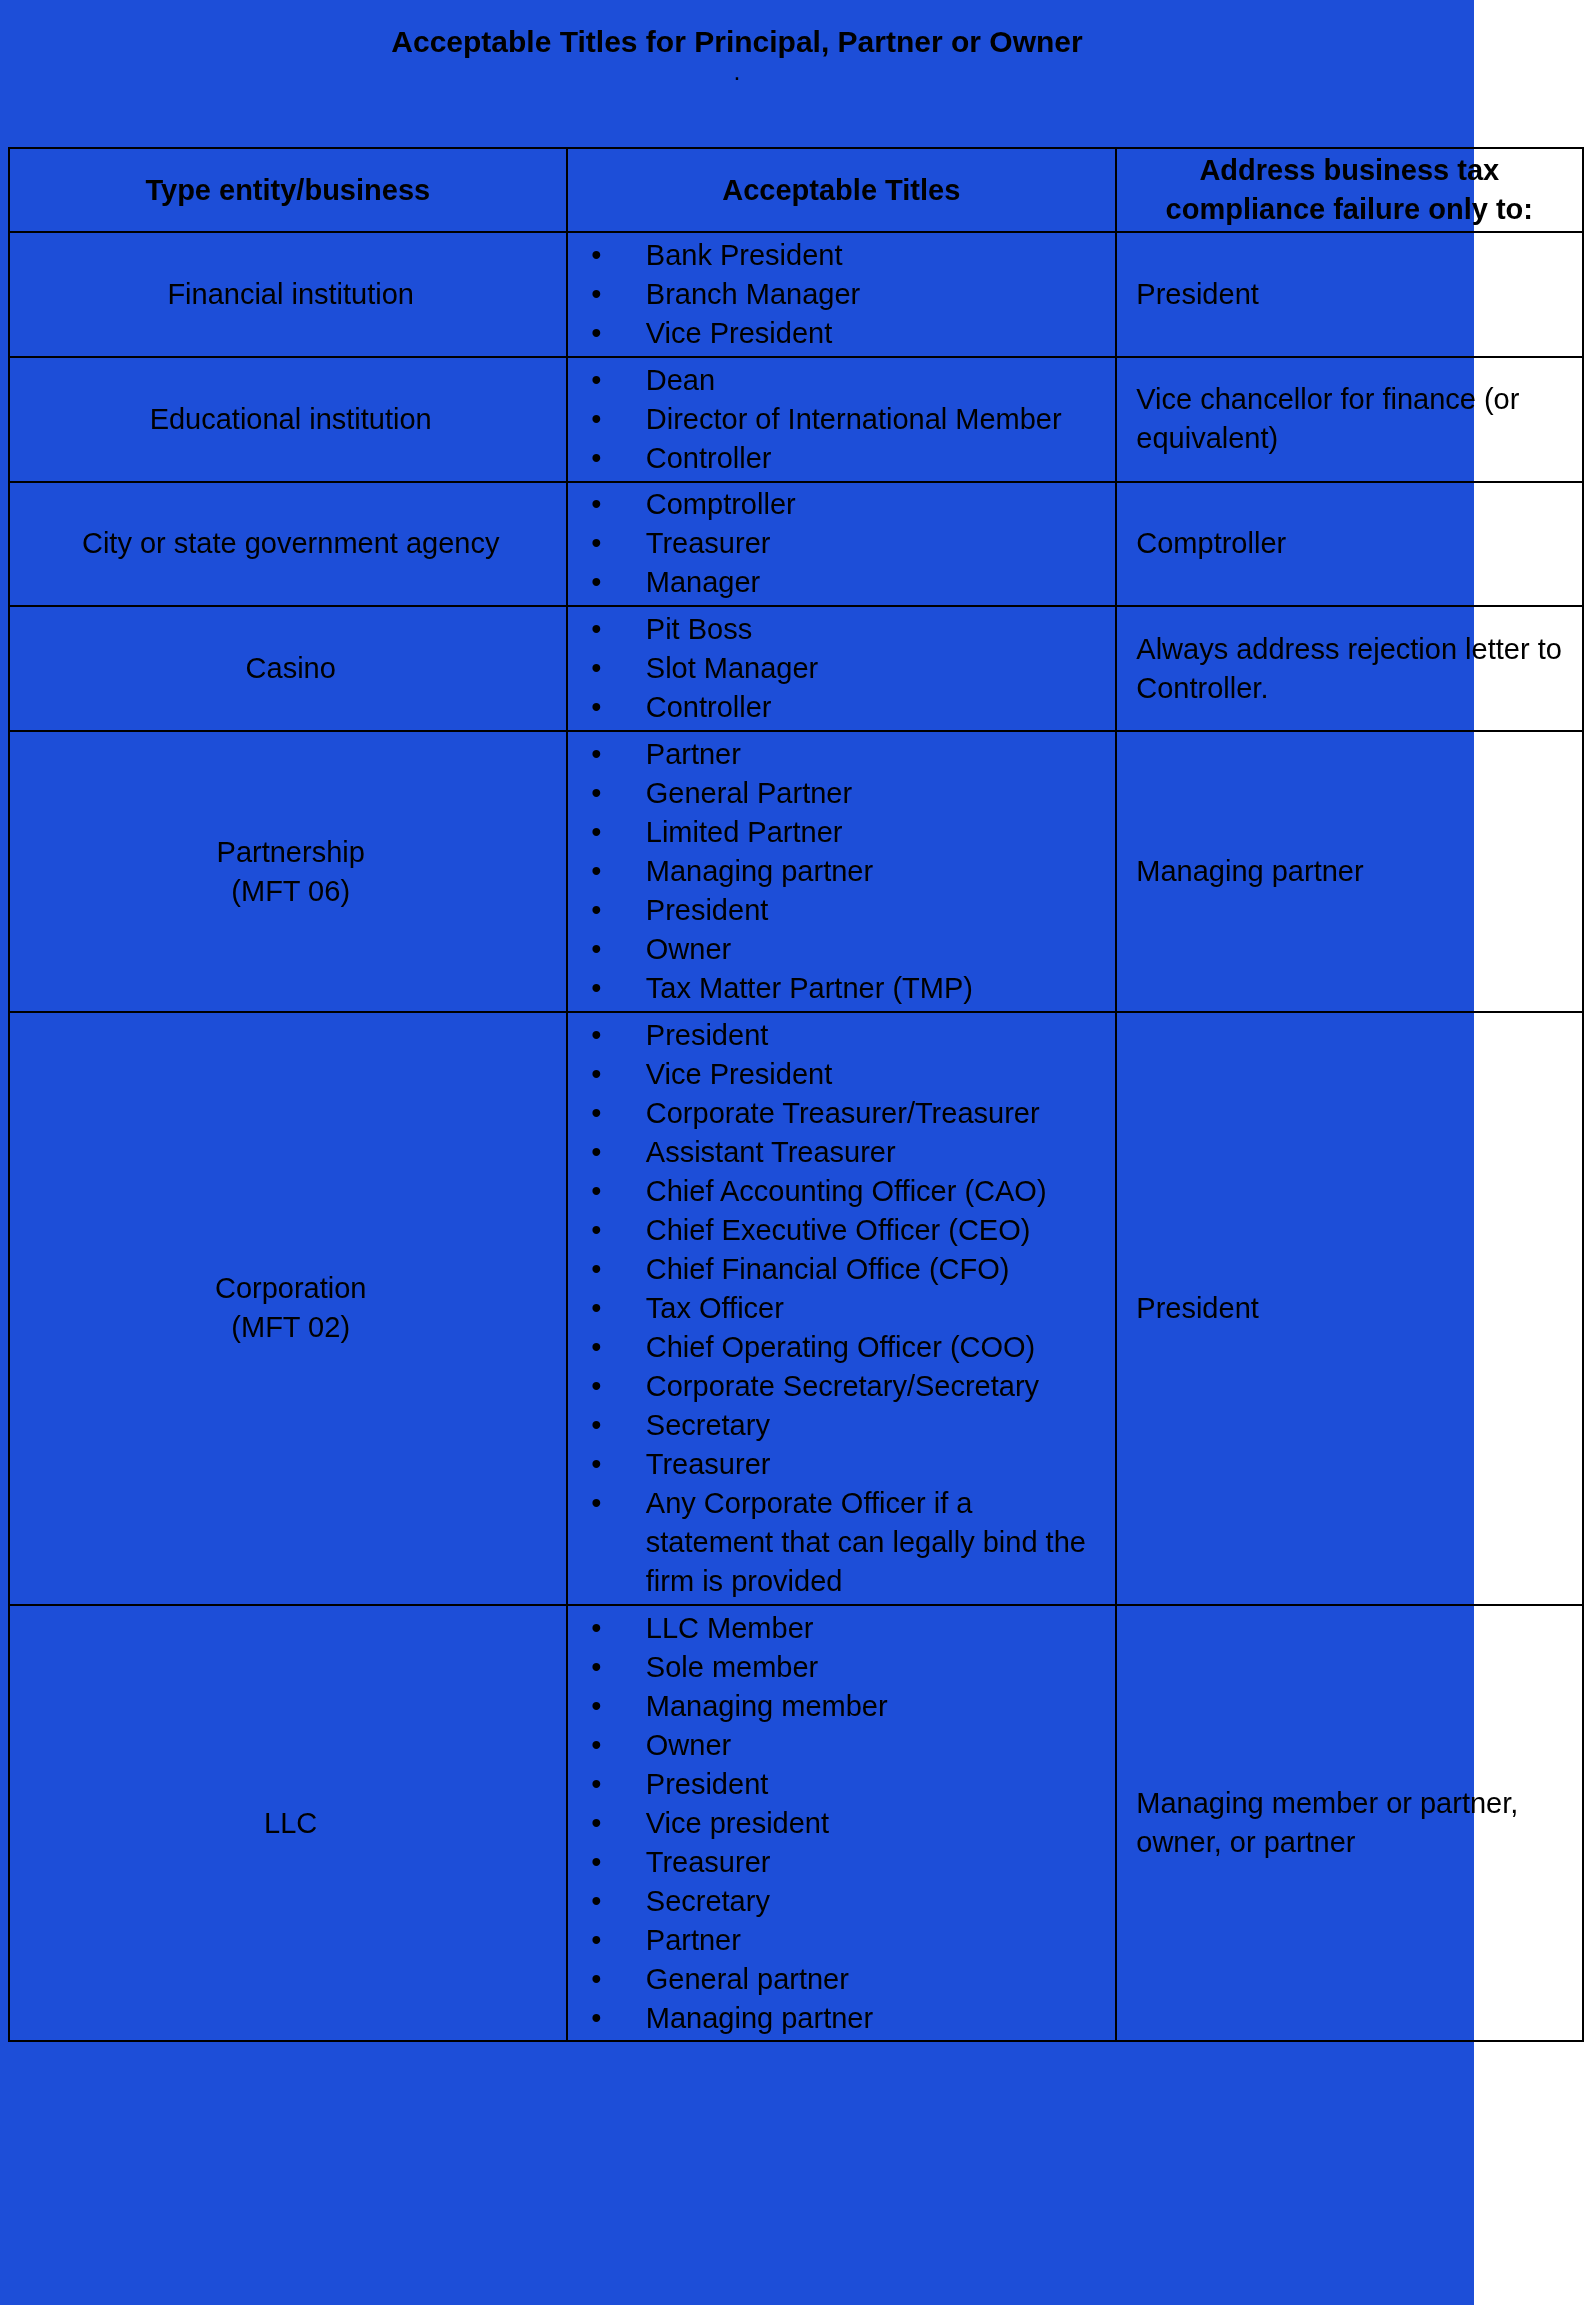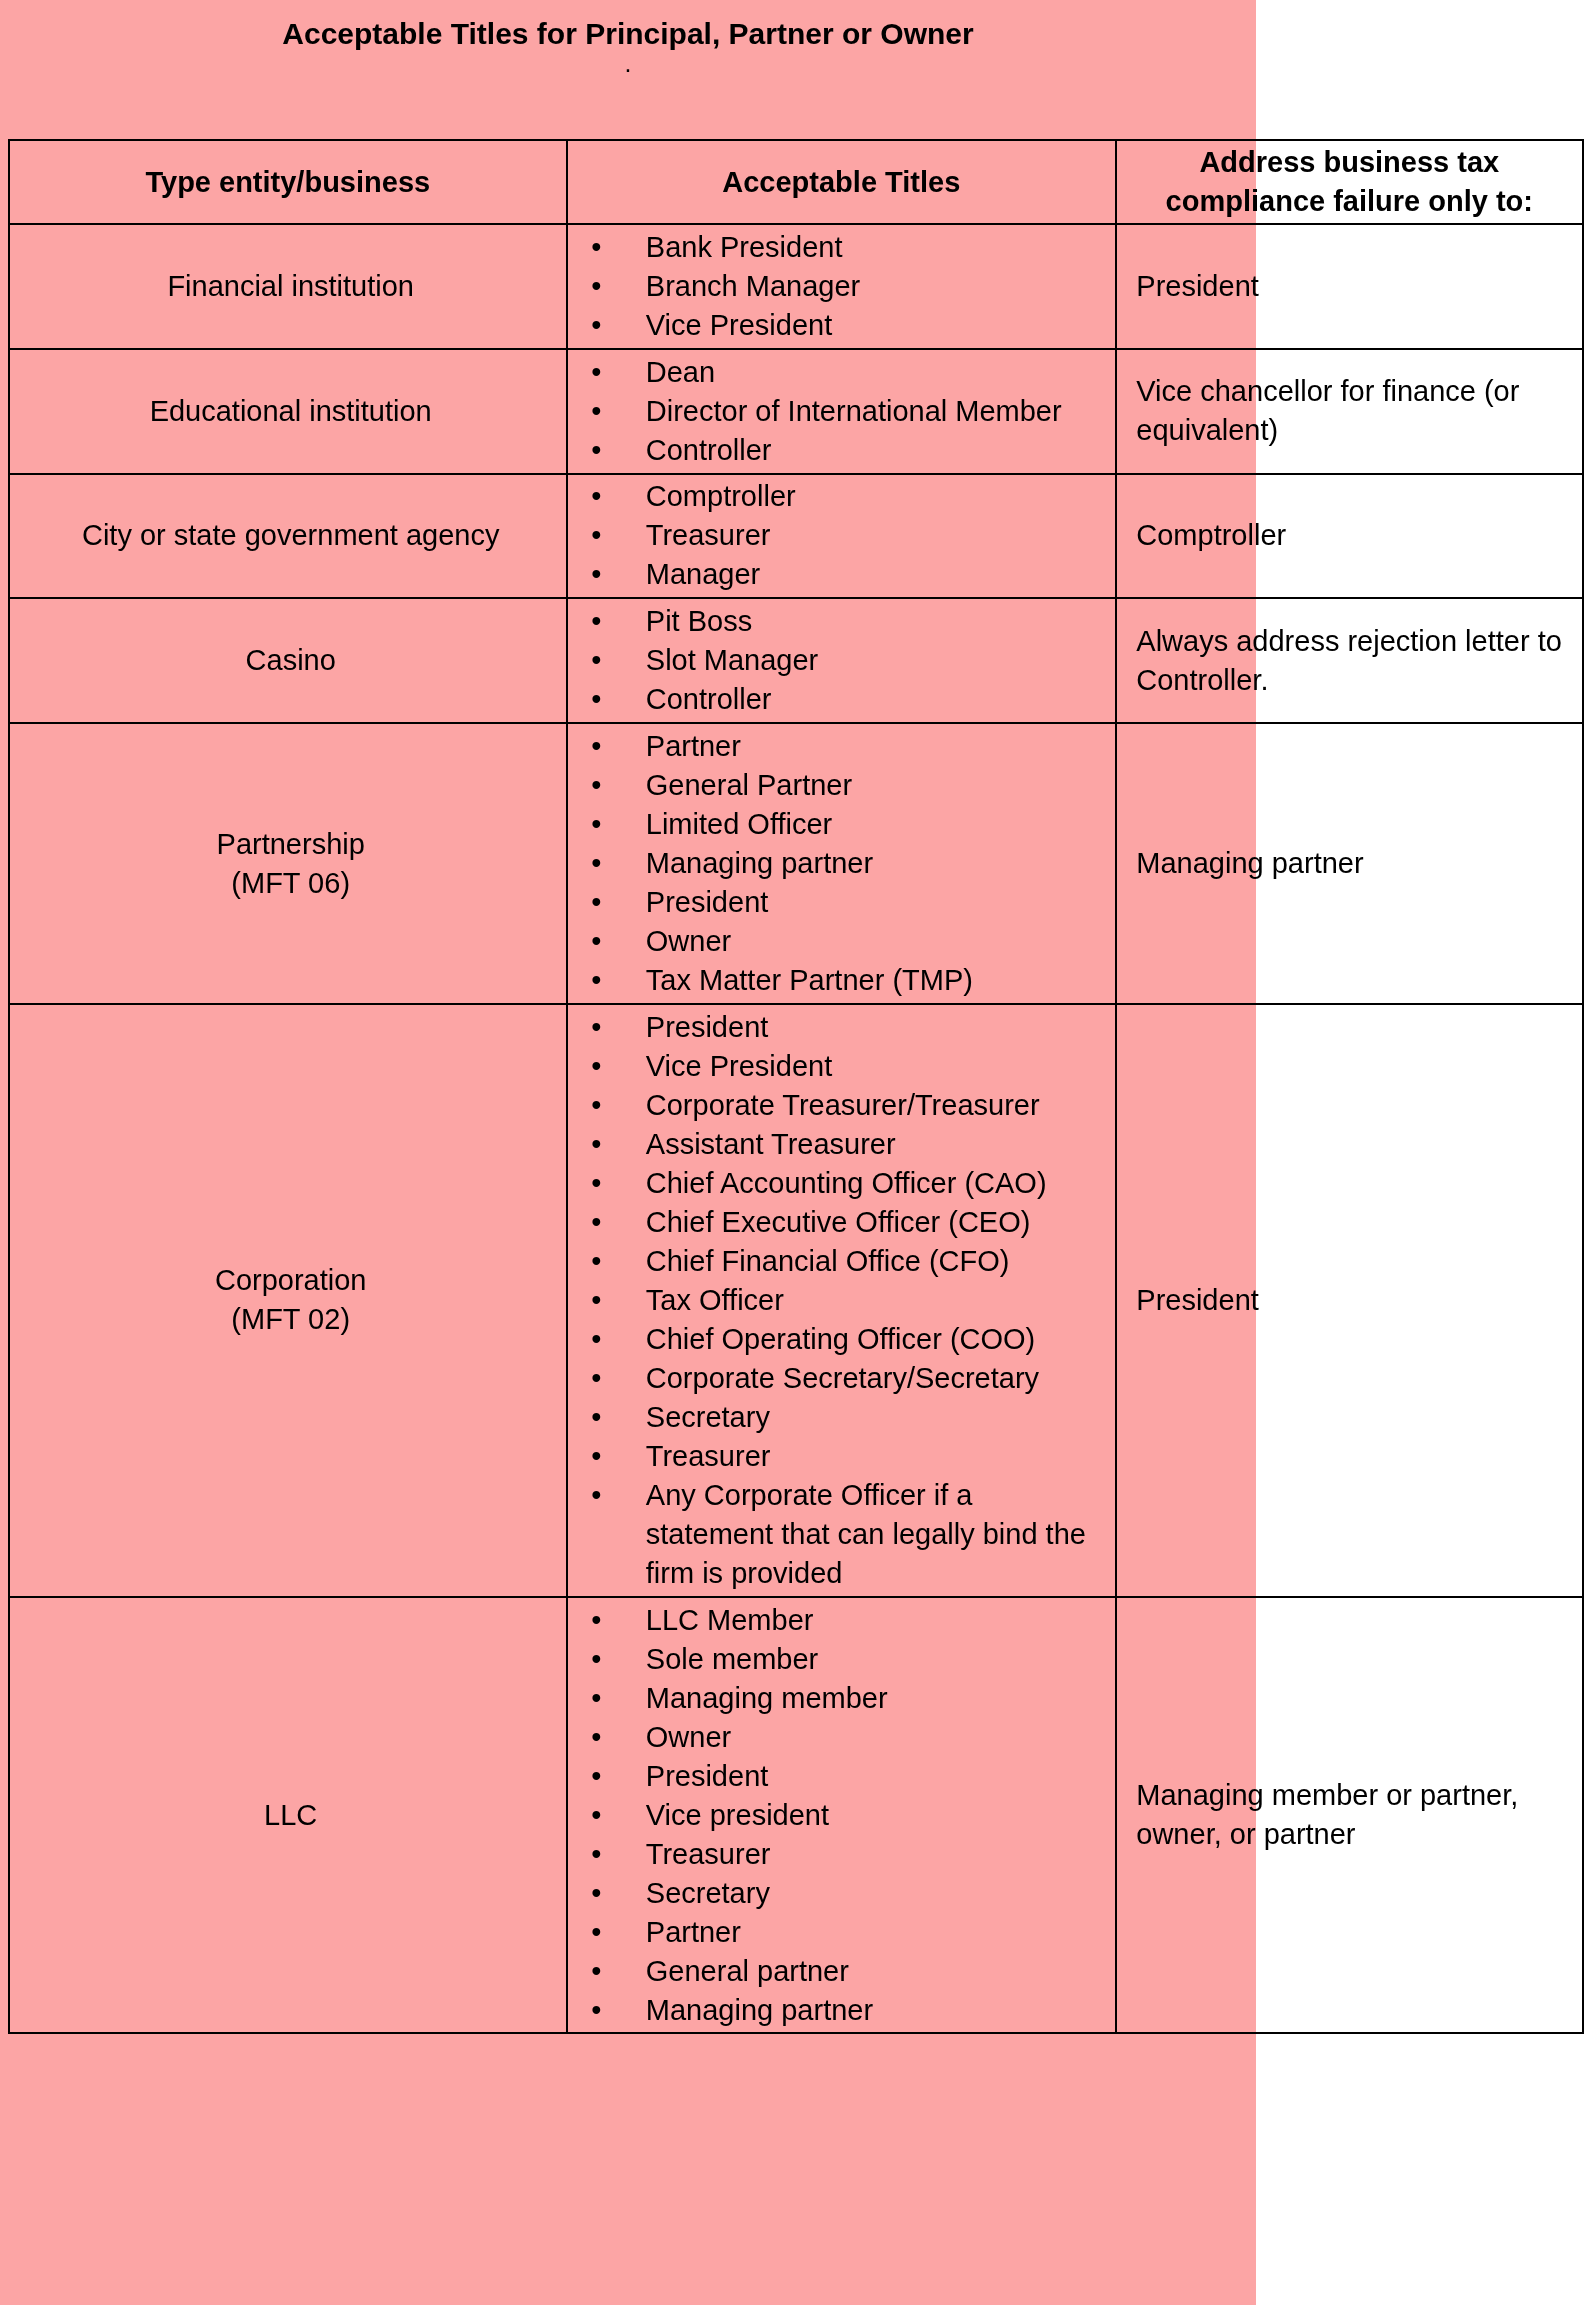--- a/index.html
+++ b/index.html
@@ -3,25 +3,25 @@
 <meta charset="utf-8">
 <style>
   html, body {
     margin: 0;
     padding: 0;
     background: #ffffff;
     color: #000000;
     font-family: "Liberation Sans", sans-serif;
   }
   .page {
-    width: 1256px;
+    width: 1474px;
     min-height: 2305px;
-    background: #fca5a5;
+    background: #1d4ed8;
     box-sizing: border-box;
-    padding-top: 16px;
+    padding-top: 24px;
   }
   .doc-title {
     text-align: center;
     font-weight: bold;
     font-size: 30px;
     line-height: 35px;
     letter-spacing: 0px;
   }
   .doc-title-period {
     text-align: center;
@@ -167,21 +167,21 @@
 
       <tr>
         <td class="entity-cell">
           <div>Partnership</div>
           <div>(MFT 06)</div>
         </td>
         <td class="titles-cell">
           <ul>
             <li>Partner</li>
             <li>General Partner</li>
-            <li>Limited Officer</li>
+            <li>Limited Partner</li>
             <li>Managing partner</li>
             <li>President</li>
             <li>Owner</li>
             <li>Tax Matter Partner (TMP)</li>
           </ul>
         </td>
         <td class="address-cell">Managing partner</td>
       </tr>
 
       <tr>

